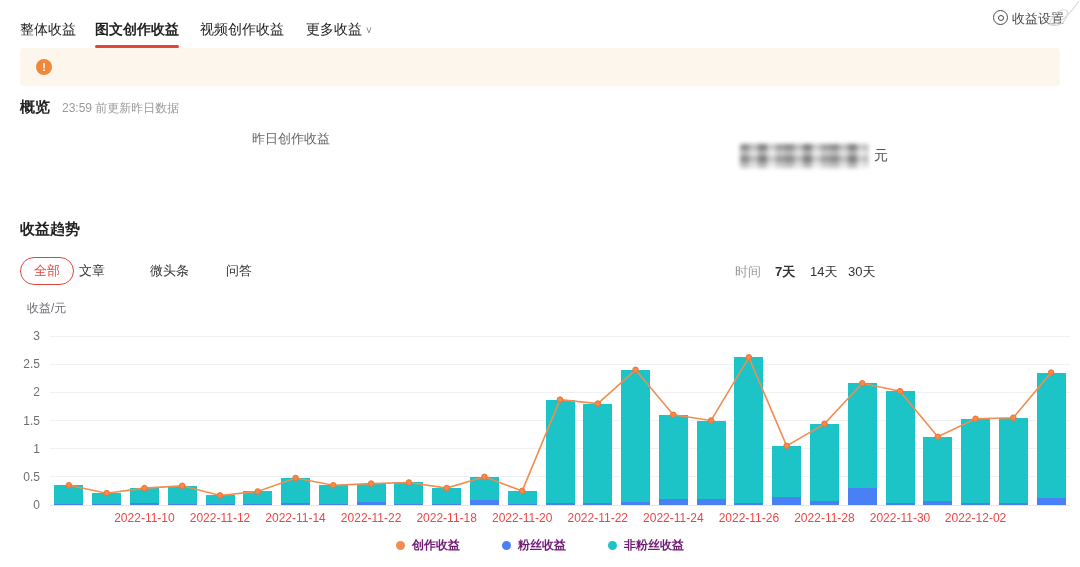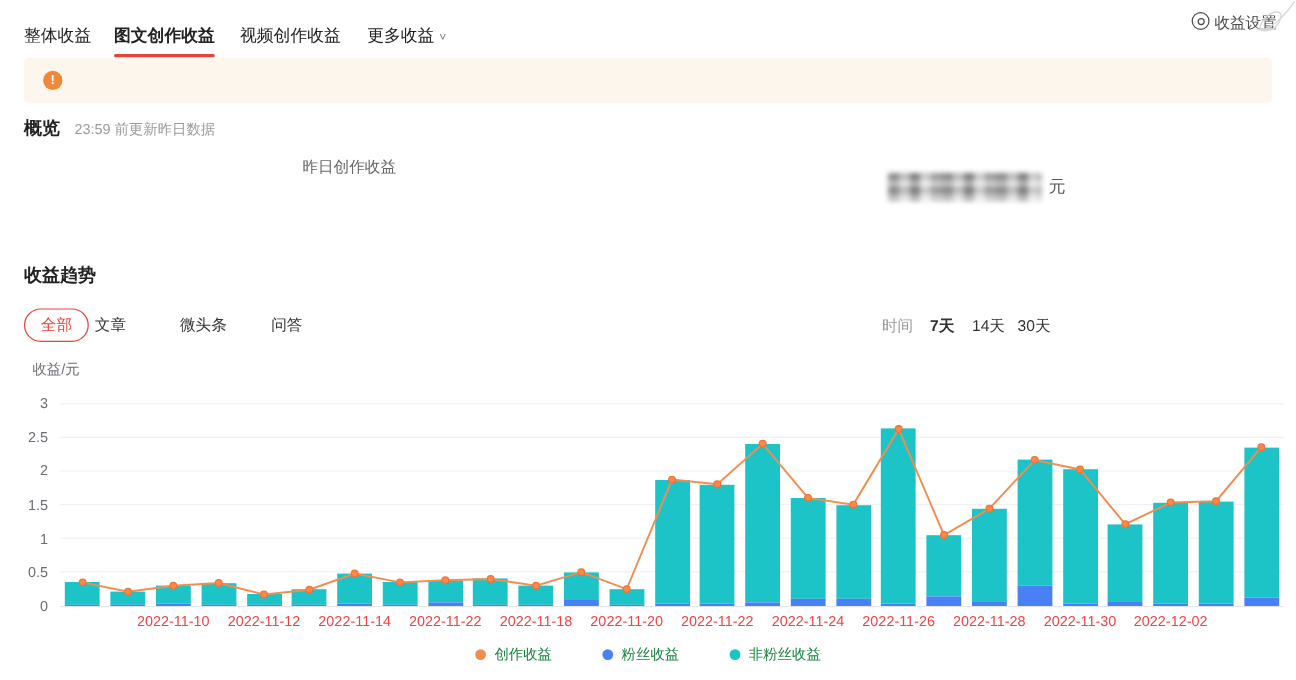--- a/index.html
+++ b/index.html
@@ -49,21 +49,21 @@
   .ylabel{position:absolute;left:27px;top:300px;font-size:12px;color:#6b6f75;}
   .gridline{position:absolute;left:50px;width:1020px;height:1px;background:#eef0f3;}
   .gridline.zero{background:#e4e7ea;}
   .ytick{position:absolute;left:8px;width:32px;text-align:right;font-size:12px;color:#6b6f75;}
   .bar{position:absolute;display:flex;flex-direction:column;cursor:pointer;}
   .bar .nonfan{background:#1cc3c7;width:100%;}
   .bar .fan{background:#4a80f5;width:100%;}
   .xlabel{position:absolute;top:511px;font-size:12px;color:#ef4444;white-space:nowrap;transform:translateX(-50%);}
   
   .legend{position:absolute;left:0;top:537px;width:1080px;display:flex;justify-content:center;gap:42px;}
-  .legend-item{display:flex;align-items:center;font-size:12px;color:#15803d;cursor:pointer;}
+  .legend-item{display:flex;align-items:center;font-size:12px;color:#701a75;cursor:pointer;font-weight:bold;}
   .legend-dot{width:9px;height:9px;border-radius:50%;margin-right:7px;}
 </style>
 </head>
 <body>
 
 <div class="navbar">
   <div class="tab" style="left:20px;"><span>整体收益</span></div>
   <div class="tab active" style="left:95px;"><span>图文创作收益</span><span class="underline"></span></div>
   <div class="tab" style="left:200px;"><span>视频创作收益</span></div>
   <div class="tab" style="left:306px;"><span>更多收益</span><span class="chev">˅</span></div>

